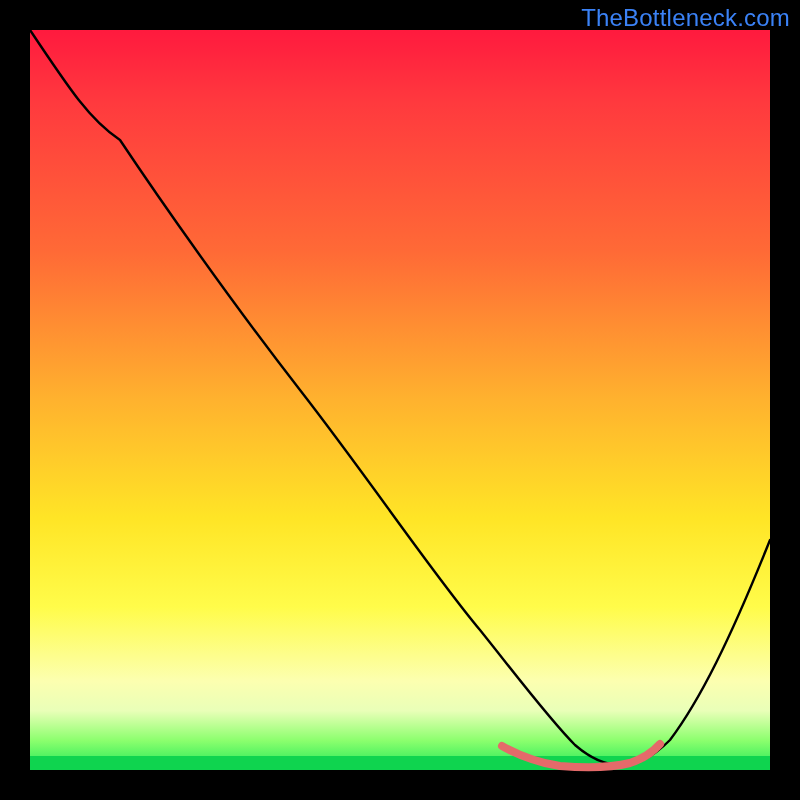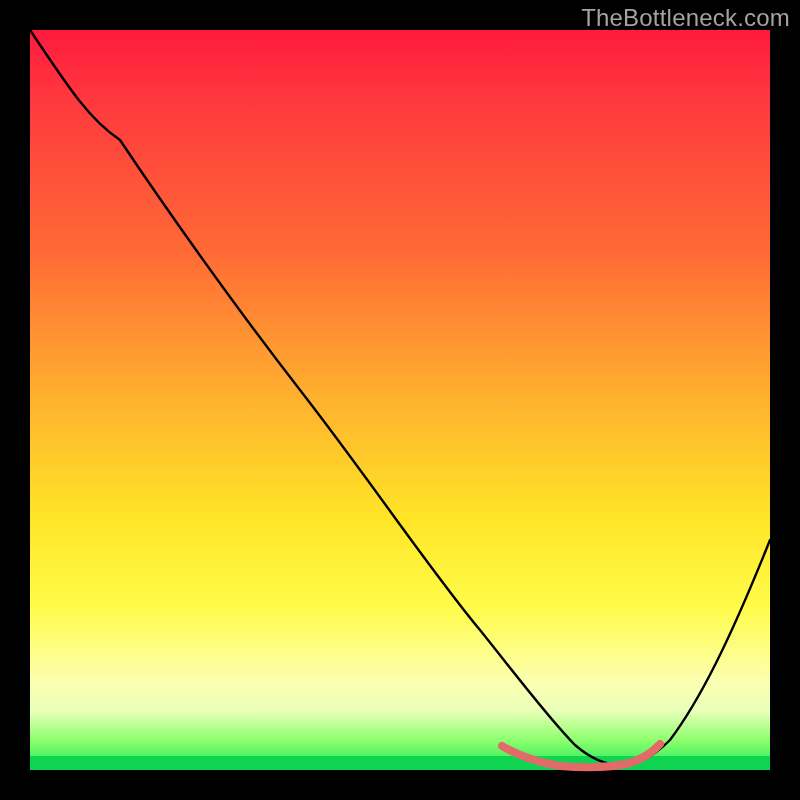--- a/index.html
+++ b/index.html
@@ -14,21 +14,21 @@
   .frame {
     position: relative;
     width: 800px;
     height: 800px;
     background: #000;
   }
   .watermark {
     position: absolute;
     top: 4px;
     right: 10px;
-    color: #a3a3a3;
+    color: #3b82f6;
     font-size: 24px;
     font-weight: 500;
     letter-spacing: 0.2px;
     z-index: 10;
   }
   .plot-area {
     position: absolute;
     left: 30px;
     top: 30px;
     width: 740px;

